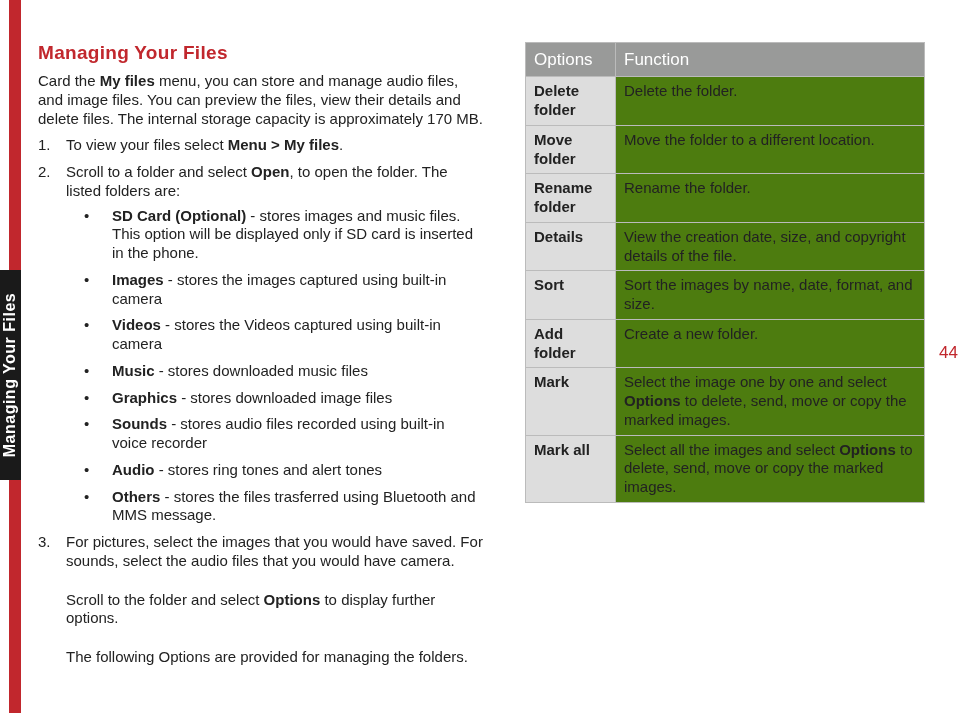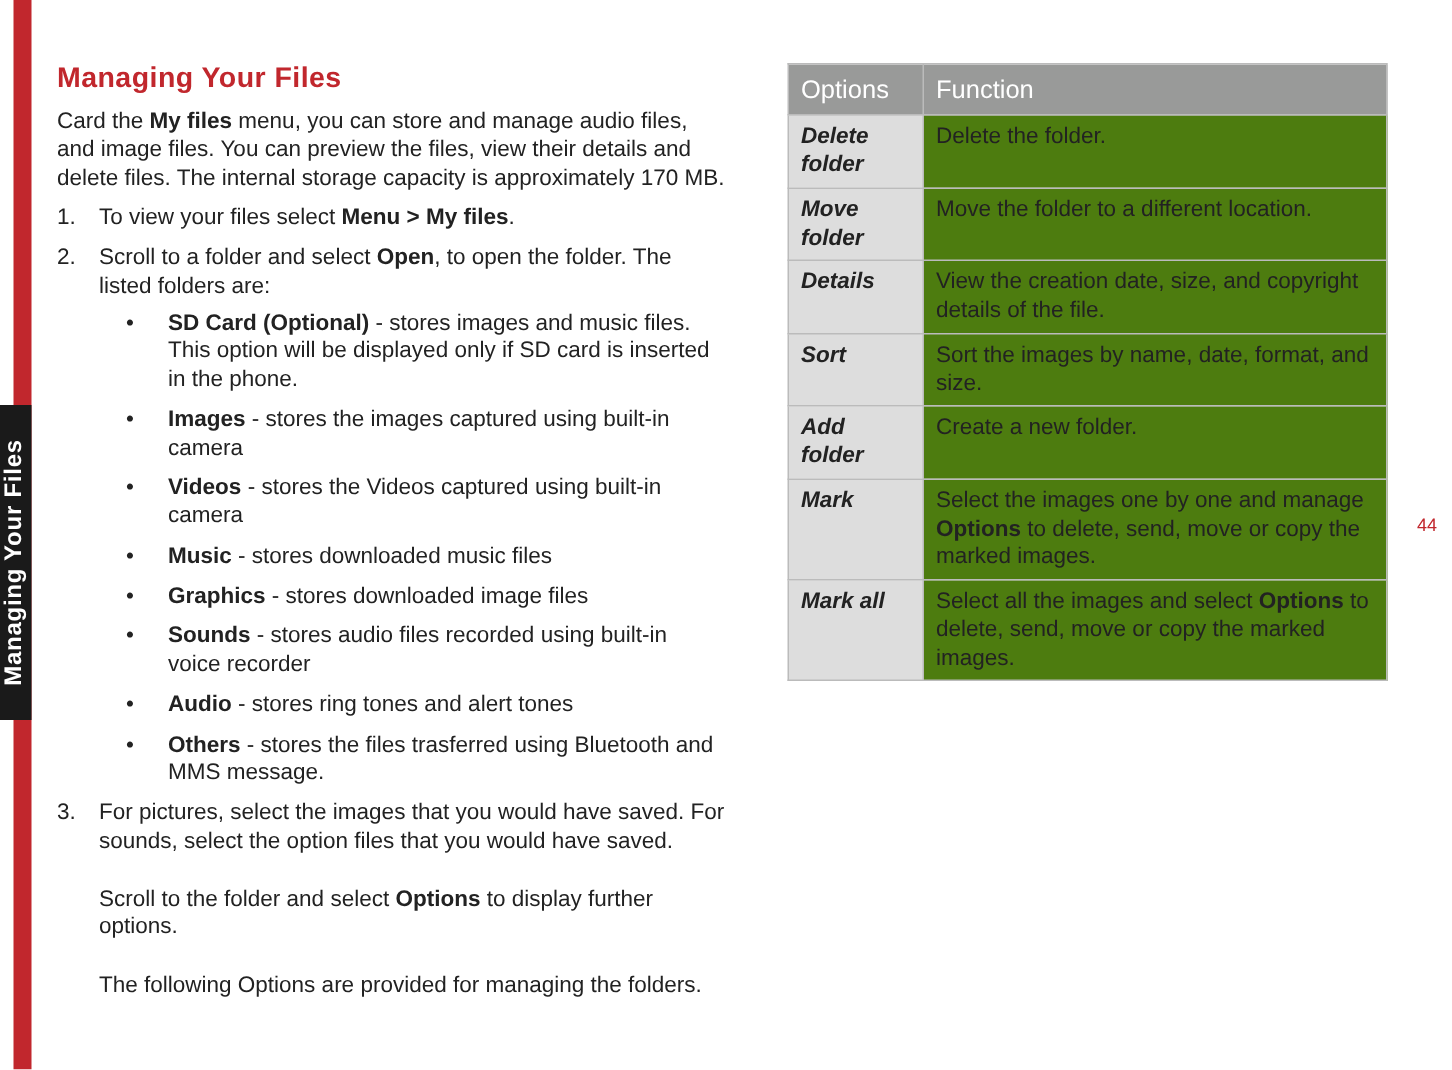--- a/index.html
+++ b/index.html
@@ -87,29 +87,28 @@
     border: 1px solid #bbb;
   }
   td {
     border: 1px solid #bbb;
     padding: 5px 8px;
     vertical-align: top;
   }
   td.opt {
     background: #ddd;
     font-weight: bold;
-    font-style: italic;
   }
   td.fn { background: #4d7c0f; }
   .page-num {
     position: absolute;
     right: 10px;
     top: 343px;
     color: #C1272D;
-    font-size: 12px;
+    font-size: 17px;
   }
 </style>
 </head>
 <body>
 
 <div class="red-bar"></div>
 <div class="side-tab">
   <span>Managing Your Files</span>
 </div>
 <div class="page-num">44</div>
@@ -134,21 +133,21 @@
             <li><span class="b">Videos</span><span> - stores the Videos captured using built-in camera</span></li>
             <li><span class="b">Music</span><span> - stores downloaded music files</span></li>
             <li><span class="b">Graphics</span><span> - stores downloaded image files</span></li>
             <li><span class="b">Sounds</span><span> - stores audio files recorded using built-in voice recorder</span></li>
             <li><span class="b">Audio</span><span> - stores ring tones and alert tones</span></li>
             <li><span class="b">Others</span><span> - stores the files trasferred using Bluetooth and MMS message.</span></li>
           </ul>
       </li>
       <li>
         <span class="num">3.</span>
-        <span>For pictures, select the images that you would have saved. For sounds, select the option files that you would have saved.</span>
+        <span>For pictures, select the images that you would have saved. For sounds, select the audio files that you would have camera.</span>
         <p class="sub">
           <span>Scroll to the folder and select </span><span class="b">Options</span><span> to display further options.</span>
         </p>
         <p class="sub">The following Options are provided for managing the folders.</p>
       </li>
     </ol>
   </div>
 
   <div class="col-right">
     <table>
@@ -165,34 +164,38 @@
       <tbody id="tbody">
           <tr>
             <td class="opt">Delete folder</td>
             <td class="fn"><span>Delete the folder.</span></td>
           </tr>
           <tr>
             <td class="opt">Move folder</td>
             <td class="fn"><span>Move the folder to a different location.</span></td>
           </tr>
           <tr>
+            <td class="opt">Rename folder</td>
+            <td class="fn"><span>Rename the folder.</span></td>
+          </tr>
+          <tr>
             <td class="opt">Details</td>
             <td class="fn"><span>View the creation date, size, and copyright details of the file.</span></td>
           </tr>
           <tr>
             <td class="opt">Sort</td>
             <td class="fn"><span>Sort the images by name, date, format, and size.</span></td>
           </tr>
           <tr>
             <td class="opt">Add folder</td>
             <td class="fn"><span>Create a new folder.</span></td>
           </tr>
           <tr>
             <td class="opt">Mark</td>
-            <td class="fn"><span>Select the images one by one and manage </span><span class="b">Options</span><span> to delete, send, move or copy the marked images.</span></td>
+            <td class="fn"><span>Select the image one by one and select </span><span class="b">Options</span><span> to delete, send, move or copy the marked images.</span></td>
           </tr>
           <tr>
             <td class="opt">Mark all</td>
             <td class="fn"><span>Select all the images and select </span><span class="b">Options</span><span> to delete, send, move or copy the marked images.</span></td>
           </tr>
         </tbody>
     </table>
   </div>
 </div>
 

